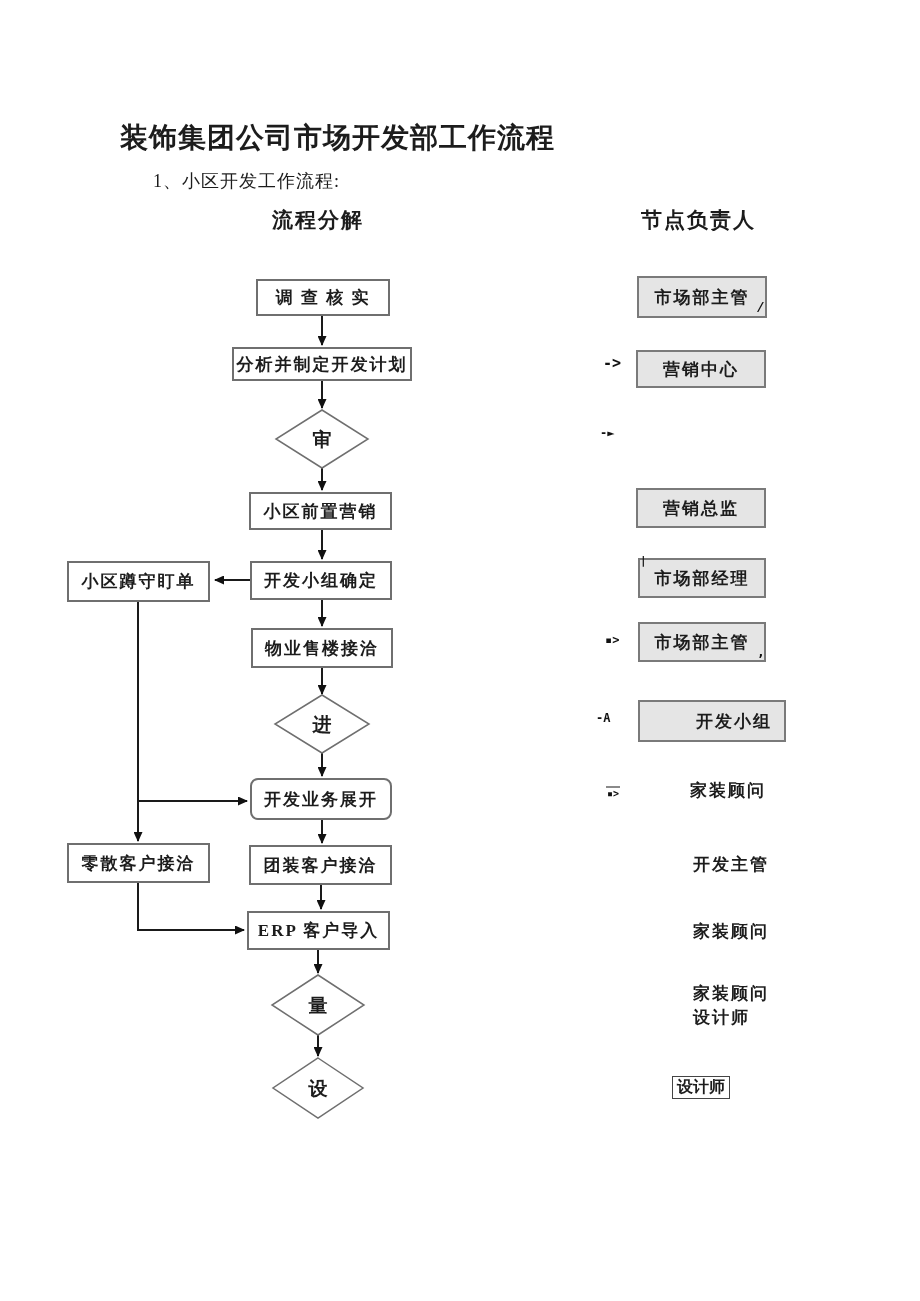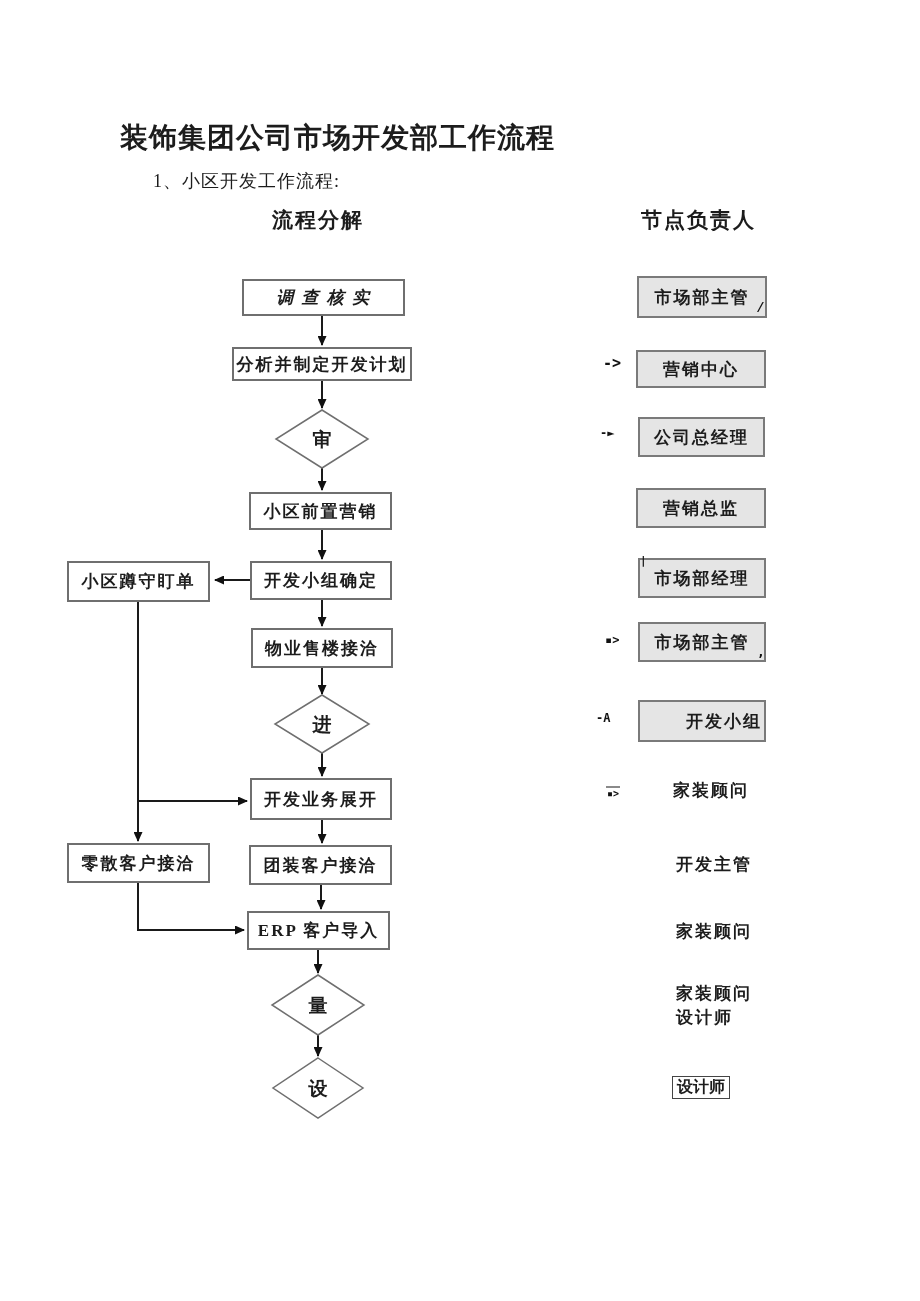--- a/index.html
+++ b/index.html
@@ -16,21 +16,21 @@
     position:absolute; box-sizing:border-box; border:2px solid #6f6f6f; background:#fff;
     display:flex; align-items:center; justify-content:center;
     font-size:17px; font-weight:600; letter-spacing:2px; z-index:2; white-space:nowrap;
   }
   .dlabel { position:absolute; z-index:3; font-size:19px; font-weight:600; text-align:center; }
   .rbox {
     position:absolute; box-sizing:border-box; border:2px solid #7a7a7a; background:#e5e5e5;
     display:flex; align-items:center; justify-content:center;
     font-size:17px; font-weight:600; letter-spacing:2px; z-index:2; white-space:nowrap;
   }
-  .rtext { position:absolute; font-size:17px; font-weight:600; letter-spacing:2px; z-index:2; white-space:nowrap; }
+  .rtext { position:absolute; font-size:17px; font-weight:600; letter-spacing:2px; z-index:2; white-space:nowrap;margin-left:17px; }
   .rtext-2line { line-height:24px; }
   .sbox {
     position:absolute; box-sizing:border-box; border:1px solid #444; background:#fff;
     display:flex; align-items:center; justify-content:center;
     font-size:16px; font-weight:600; z-index:2; white-space:nowrap;
   }
   .mark { position:absolute; z-index:2; color:#111; font-family:"DejaVu Sans Mono",monospace; font-weight:bold; white-space:nowrap; }
   .mark-overline { border-top:2px solid #8a8a8a; width:14px; text-align:center; }
 </style>
 </head>
@@ -67,43 +67,42 @@
       <line x1="318" y1="1035" x2="318" y2="1056" marker-end="url(#ah)"></line>
     </g>
     <g fill="#ffffff" stroke="#6f6f6f" stroke-width="1.5">
       <polygon points="322,410 368,439 322,468 276,439"></polygon>
       <polygon points="322,695 369,724 322,753 275,724"></polygon>
       <polygon points="318,975 364,1005 318,1035 272,1005"></polygon>
       <polygon points="318,1058 363,1088 318,1118 273,1088"></polygon>
     </g>
   </svg>
 
-  <div class="fbox" style="left:242px; top:279px; width:163px; height:37px;font-style:italic;">调 查 核 实</div>
+  <div class="fbox" style="left:256px; top:279px; width:134px; height:37px;">调 查 核 实</div>
   <div class="fbox" style="left:232px; top:347px; width:180px; height:34px;">分析并制定开发计划</div>
   <div class="fbox" style="left:249px; top:492px; width:143px; height:38px;">小区前置营销</div>
   <div class="fbox" style="left:67px;  top:561px; width:143px; height:41px;">小区蹲守盯单</div>
   <div class="fbox" style="left:250px; top:561px; width:142px; height:39px;">开发小组确定</div>
   <div class="fbox" style="left:251px; top:628px; width:142px; height:40px;text-align:right;">物业售楼接洽</div>
-  <div class="fbox" style="left:250px; top:778px; width:142px; height:42px;">开发业务展开</div>
+  <div class="fbox" style="left:250px; top:778px; width:142px; height:42px;border-radius:8px;">开发业务展开</div>
   <div class="fbox" style="left:67px;  top:843px; width:143px; height:40px;">零散客户接洽</div>
   <div class="fbox" style="left:249px; top:845px; width:143px; height:40px;">团装客户接洽</div>
   <div class="fbox" style="left:247px; top:911px; width:143px; height:39px;">ERP 客户导入</div>
 
   <div class="dlabel" style="left:302px; top:427px; width:40px;">审</div>
   <div class="dlabel" style="left:302px; top:712px; width:40px;">进</div>
   <div class="dlabel" style="left:298px; top:993px; width:40px;">量</div>
   <div class="dlabel" style="left:298px; top:1076px; width:40px;">设</div>
 
   <div class="rbox" style="left:637px; top:276px; width:130px; height:42px;">市场部主管</div>
   <div class="rbox" style="left:636px; top:350px; width:130px; height:38px;">营销中心</div>
-  <div class="rbox" style="left:638px; top:417px; width:127px; height:40px;">公司总经理</div>
   <div class="rbox" style="left:636px; top:488px; width:130px; height:40px;">营销总监</div>
   <div class="rbox" style="left:638px; top:558px; width:128px; height:40px;">市场部经理</div>
   <div class="rbox" style="left:638px; top:622px; width:128px; height:40px;">市场部主管</div>
-  <div class="rbox" style="left:638px; top:700px; width:128px; height:42px;padding-left:44px;">开发小组</div>
+  <div class="rbox" style="left:638px; top:700px; width:148px; height:42px;padding-left:44px;">开发小组</div>
 
   <div class="rtext" style="left:673px; top:779px;">家装顾问</div>
   <div class="rtext" style="left:676px; top:853px;">开发主管</div>
   <div class="rtext" style="left:676px; top:920px;">家装顾问</div>
   <div class="rtext rtext-2line" style="left:676px; top:982px;">
     <div>家装顾问</div>
     <div>设计师</div>
   </div>
   <div class="sbox" style="left:672px; top:1076px; width:58px; height:23px;">设计师</div>
 

